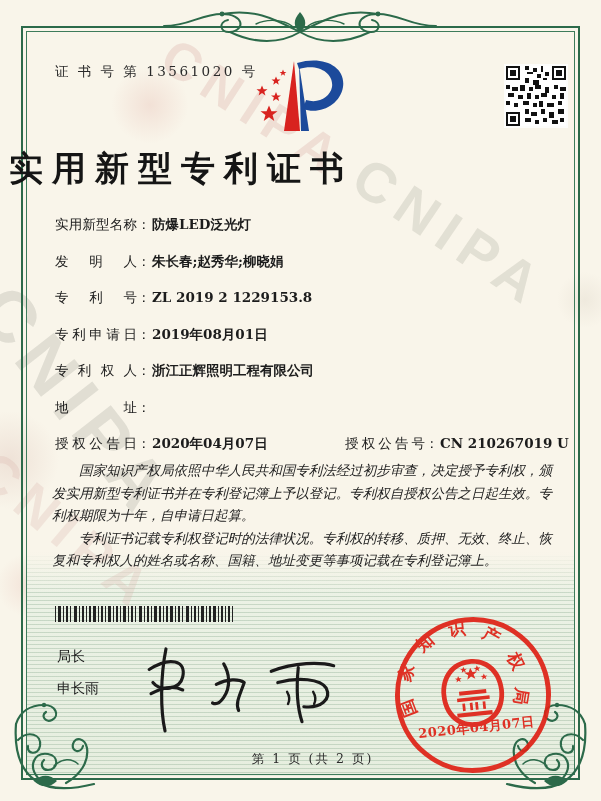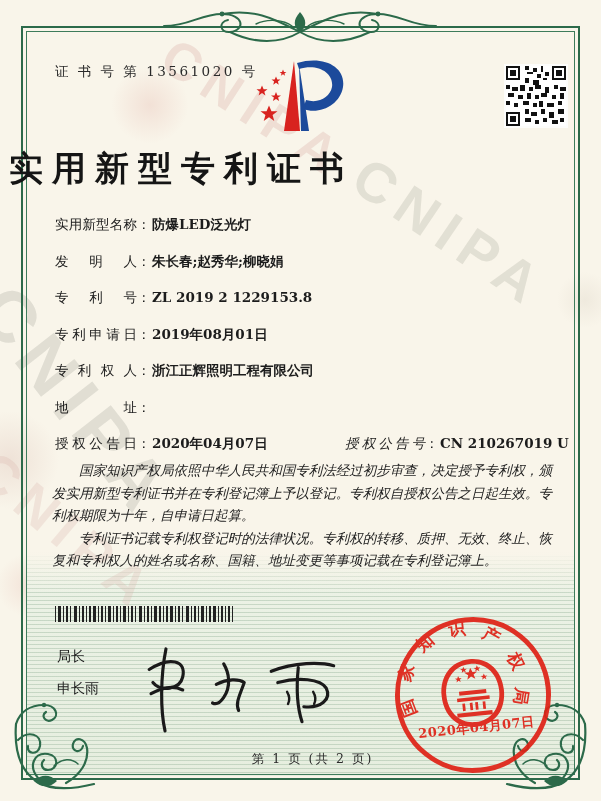--- a/index.html
+++ b/index.html
@@ -43,21 +43,21 @@
   .qr{position:absolute;left:504px;top:64px;width:60px;height:60px;background:#fdfdfb;padding:2px;}
   .title{position:absolute;left:0;top:146px;width:100%;text-align:left;
          font-size:34px;font-weight:bold;letter-spacing:9px;padding-left:9px;box-sizing:border-box;color:#151515;}
   
   .fields{position:absolute;left:55px;top:213px;width:502px;font-size:13.5px;}
   .frow{display:flex;align-items:flex-end;line-height:22px;margin-bottom:14.5px;}
   .f-label{display:inline-block;width:82px;text-align:justify;text-align-last:justify;flex:none;}
   .f-colon{flex:none;width:15px;}
   .f-value{max-width:392px;font-weight:bold;}
   .frow-double .f-value{width:168px;flex:none;}
-  .f-label2{display:inline-block;width:80px;text-align:justify;text-align-last:justify;flex:none;margin-left:25px;font-style:italic;}
+  .f-label2{display:inline-block;width:80px;text-align:justify;text-align-last:justify;flex:none;margin-left:25px;}
   
   .law{position:absolute;left:52px;top:459px;width:500px;font-size:13.5px;line-height:22.5px;
        font-style:italic;text-align:justify;color:#222;}
   .law p{margin:0;text-indent:2em;}
   
   .barcode{position:absolute;left:55px;top:606px;width:182px;height:16px;}
   
   .sig-block{position:absolute;left:57px;top:640px;font-size:14px;line-height:32px;color:#1d1d1d;}
   .sig-svg{position:absolute;left:138px;top:632px;width:205px;height:115px;}
   

